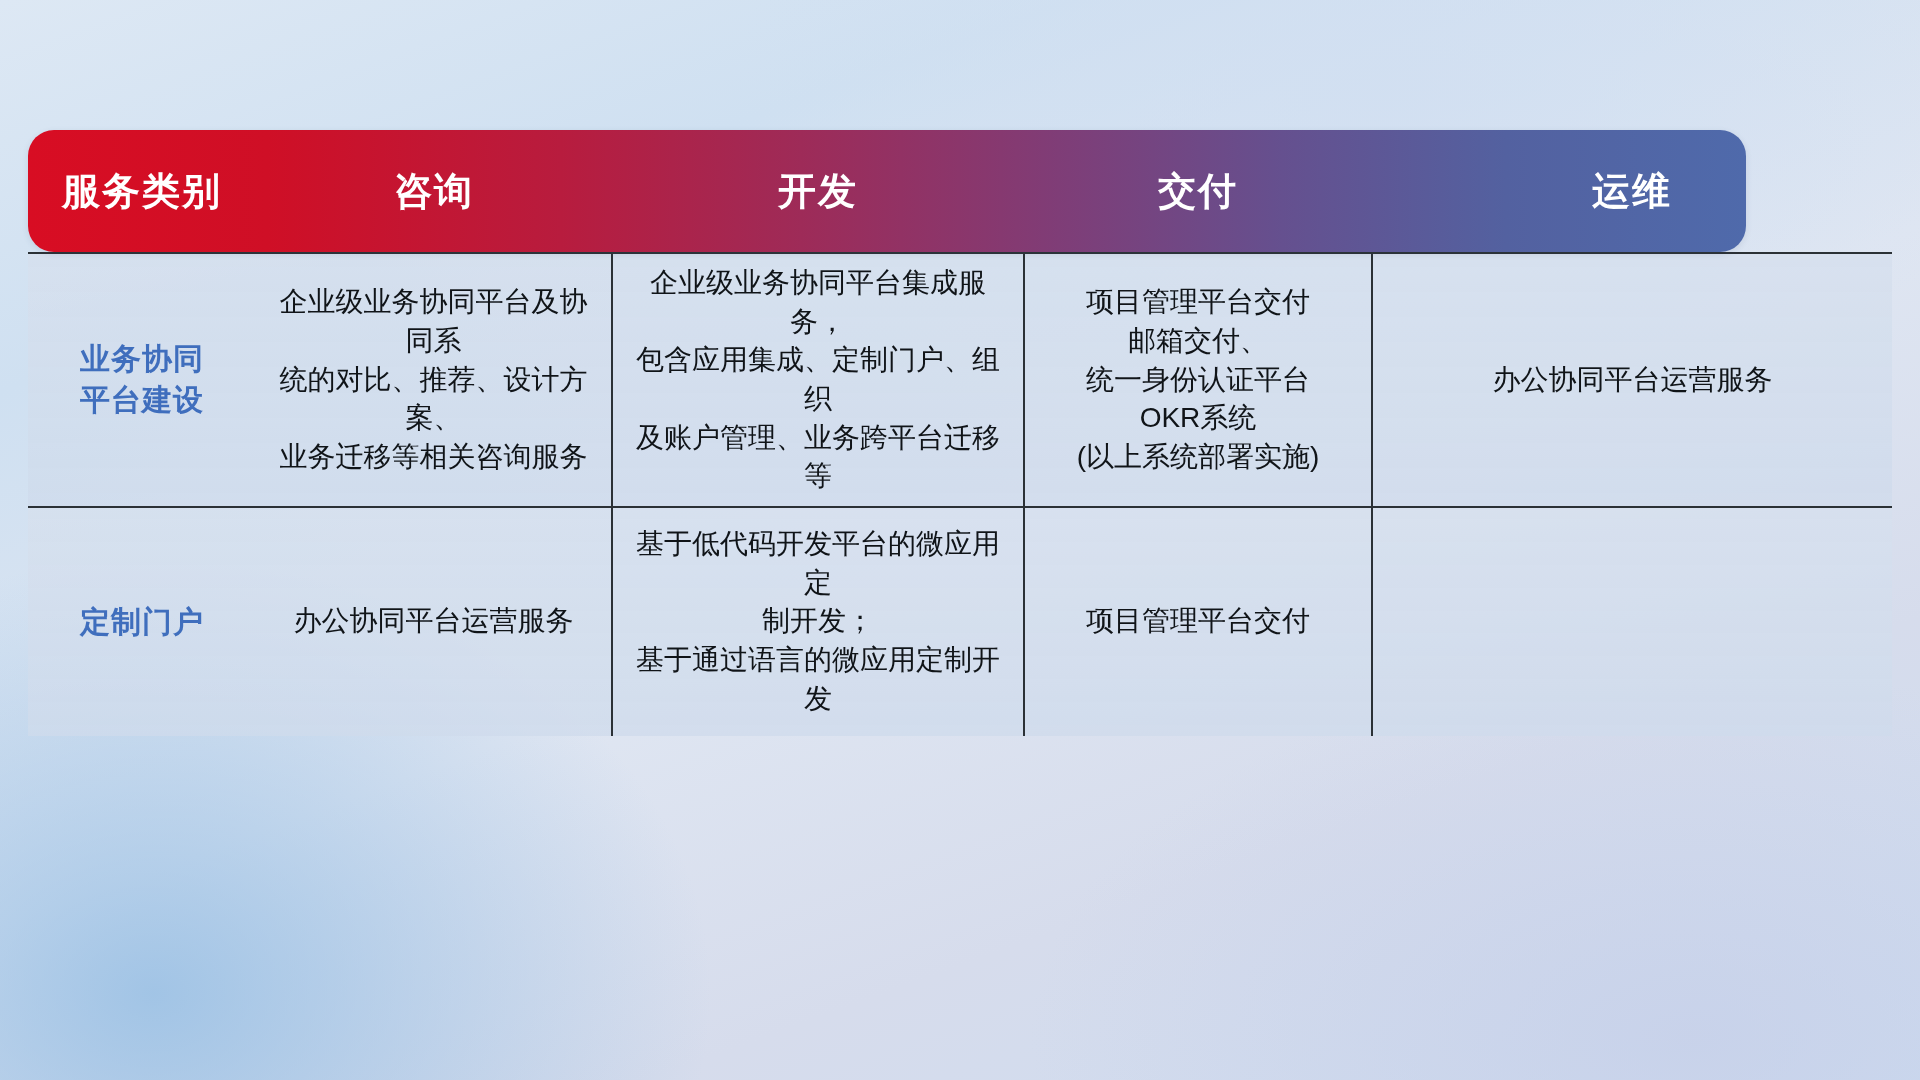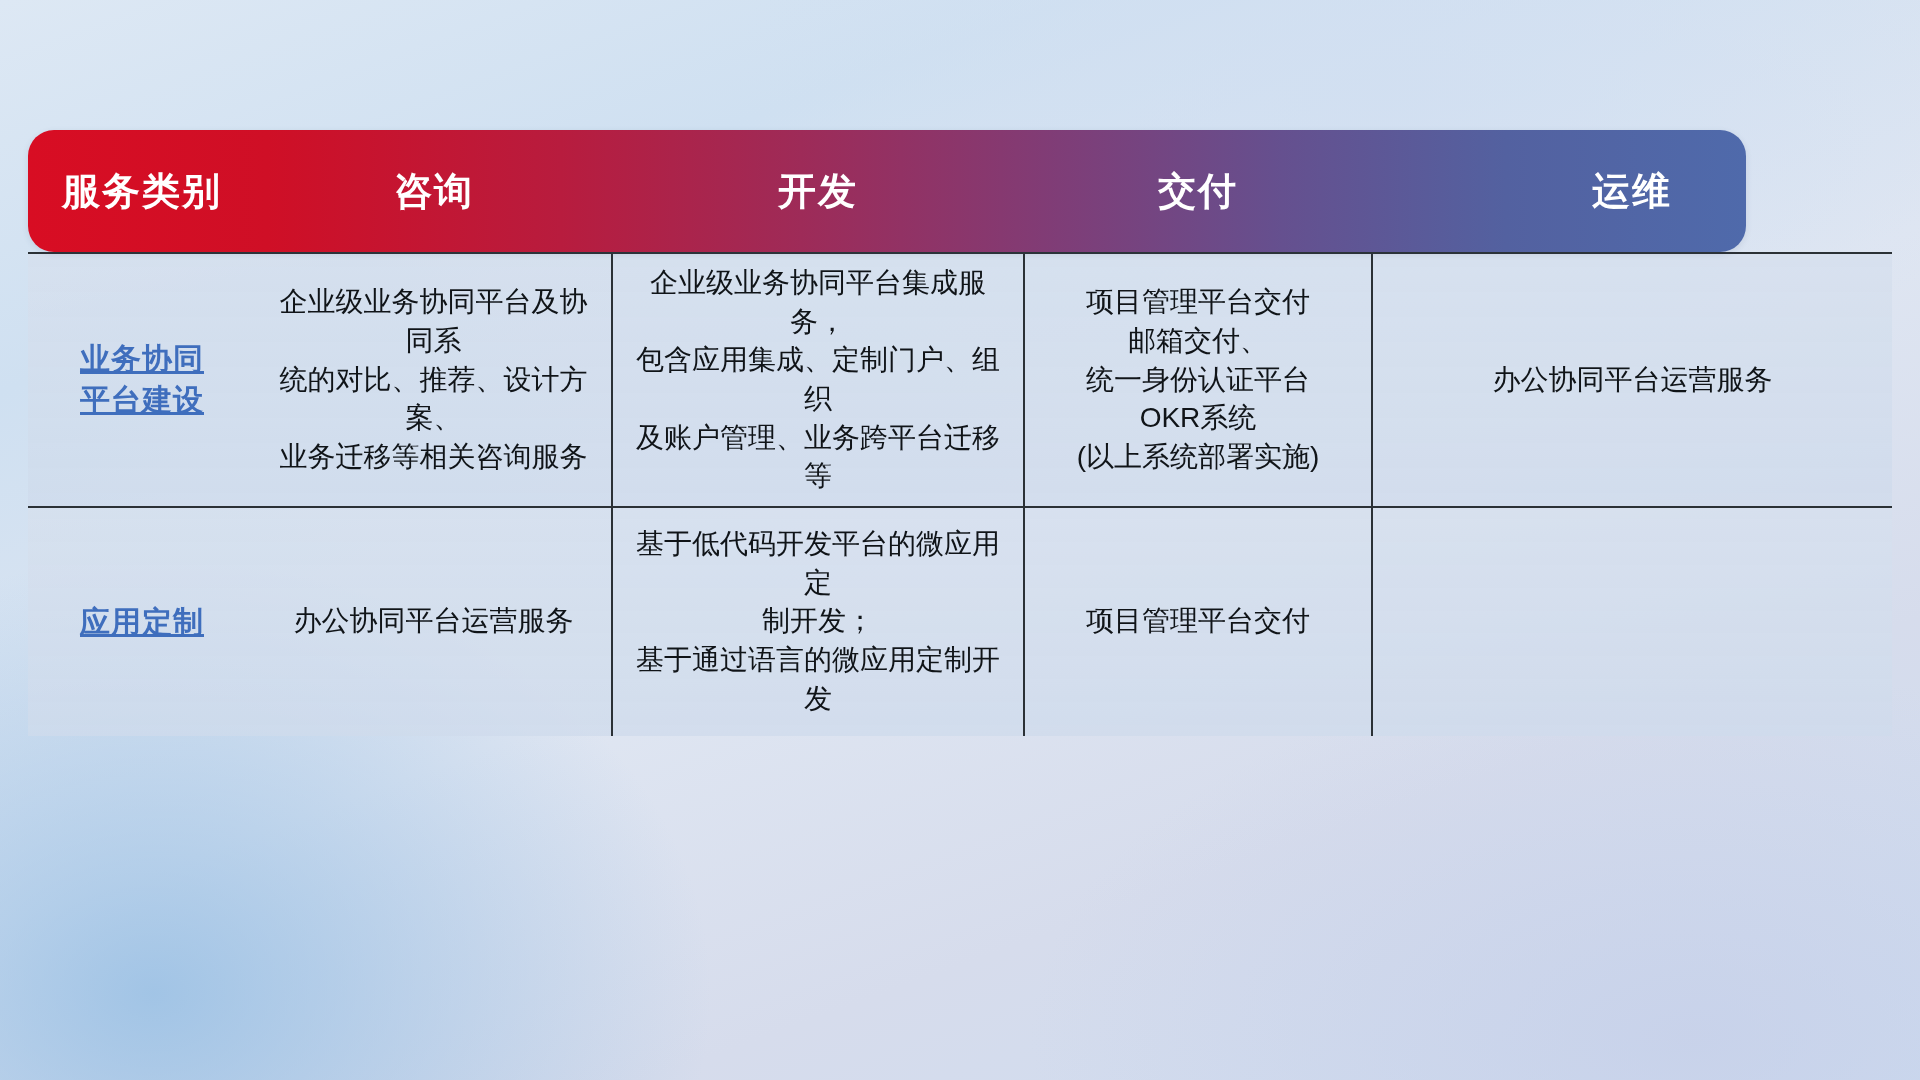--- a/index.html
+++ b/index.html
@@ -85,21 +85,20 @@
   tbody tr:first-child td { border-top: 2px solid #2b3136; }
   tbody tr:last-child td  { border-bottom: none; }
 
   tbody td.col-category {
     color: #3f6ebd;
     font-weight: bold;
     font-size: 30px;
     letter-spacing: 1px;
     line-height: 1.35;
     border-right: none;
-    text-decoration: underline;
   }
   tbody td.has-left-rule { border-left: 2px solid #2b3136; }
 
   
   col.c1 { width: 228px; }
   col.c2 { width: 356px; }
   col.c3 { width: 412px; }
   col.c4 { width: 348px; }
   col.c5 { width: 520px; }
 
@@ -163,21 +162,21 @@
 (以上系统部署实施)</span>
           </td>
           <td class="has-left-rule">
             <span class="cell-text">办公协同平台运营服务</span>
           </td>
         </tr>
 
 
         <tr class="row-3">
           <td class="col-category">
-            <span class="cell-text">应用定制</span>
+            <span class="cell-text">定制门户</span>
           </td>
           <td>
             <span class="cell-text">办公协同平台运营服务</span>
           </td>
           <td class="has-left-rule">
             <span class="cell-text">基于低代码开发平台的微应用定
 制开发；
 基于通过语言的微应用定制开发</span>
           </td>
           <td class="has-left-rule">

